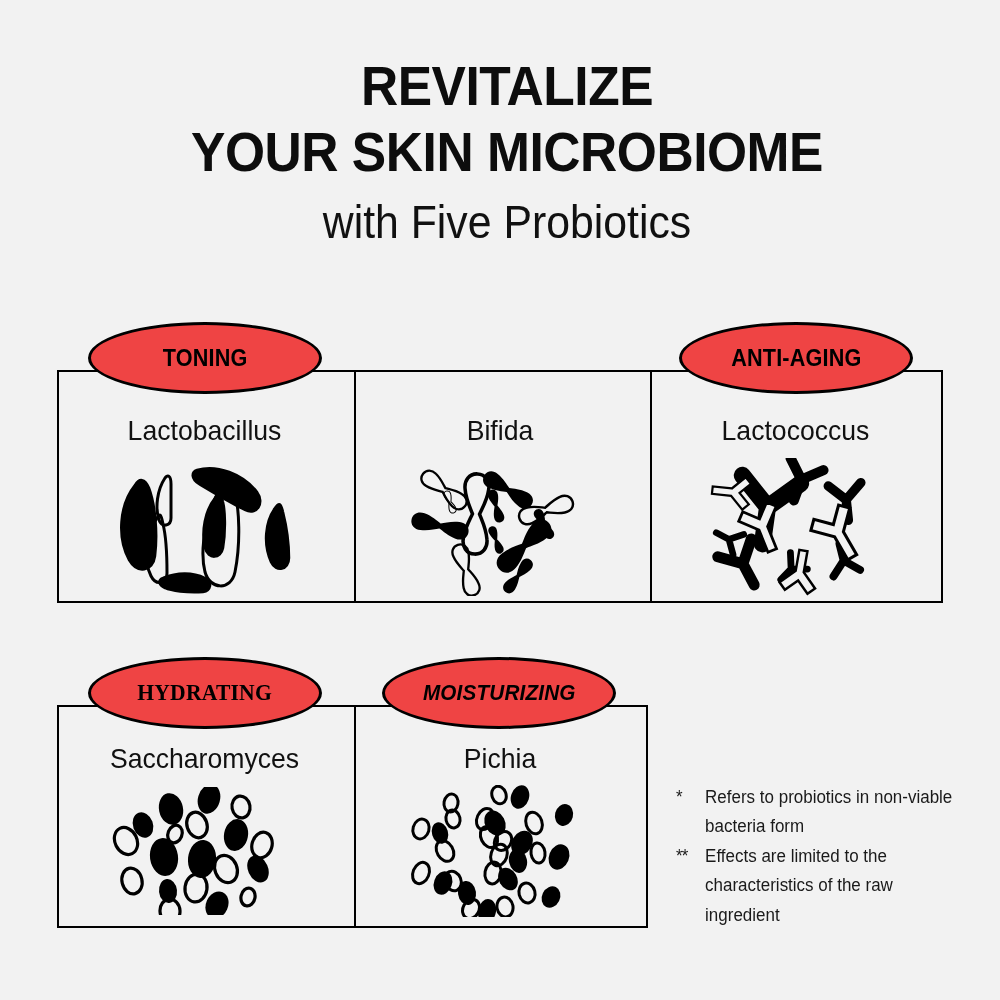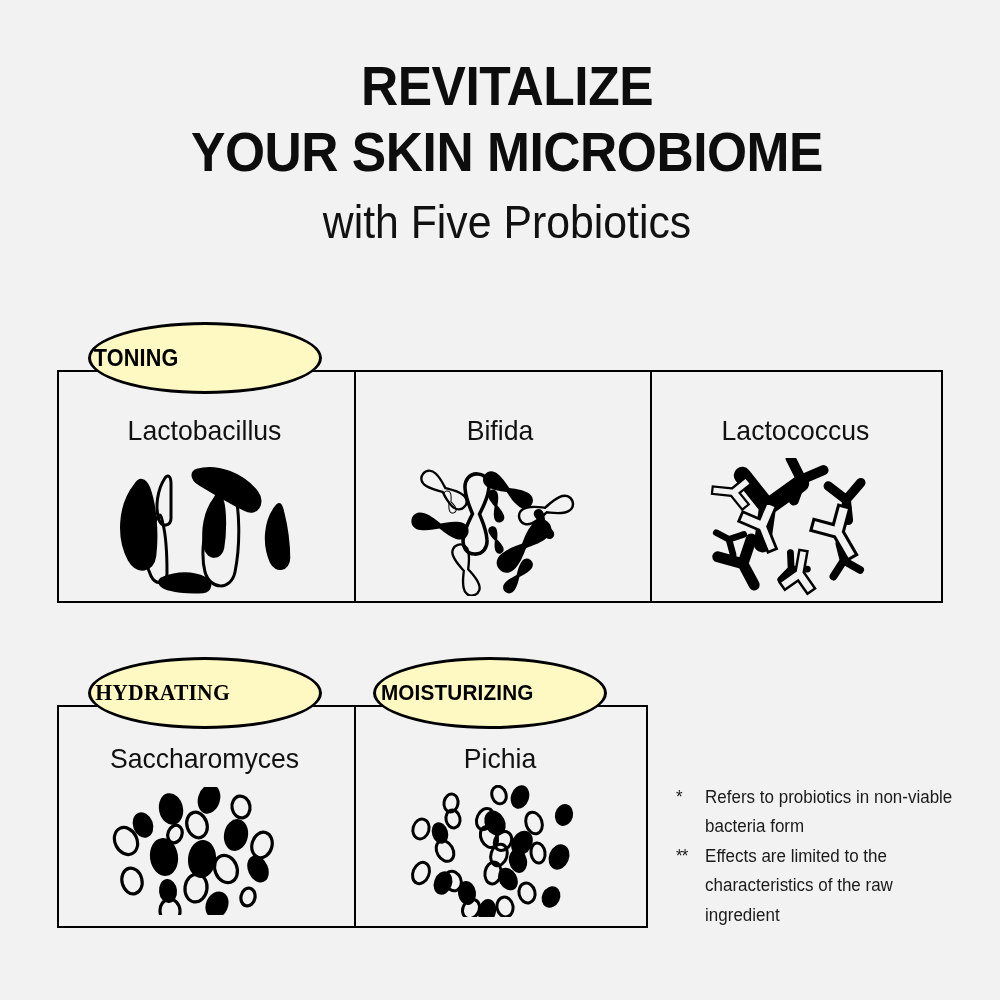--- a/index.html
+++ b/index.html
@@ -64,26 +64,26 @@
   
   .cell{
     position:absolute;
     box-sizing:border-box;
     text-align:center;
   }
 
   
   .pill{
     position:absolute;
-    background:#fef9c3;
+    background:#ef4444;
     border:3.5px solid #000;
     border-radius:50%;
     display:flex;
     align-items:center;
-    justify-content:flex-start;
+    justify-content:center;
     z-index:5;
     box-sizing:border-box;
   }
   .pill-label{
     font-weight:bold;
     font-size:23px;
     letter-spacing:0.2px;
     line-height:1.05;
     color:#000;
     text-align:center;
@@ -231,20 +231,23 @@
             <path d="M-5 -2 L-5 24 L5 24 L5 -2 L22 -19 L14 -27 L0 -13 L-14 -27 L-22 -19 Z" fill="#f2f2f2"></path>
           </g>
           <g transform="translate(144,78) rotate(-30) scale(1.02)">
             <path d="M-5 -2 L-5 24 L5 24 L5 -2 L22 -19 L14 -27 L0 -13 L-14 -27 L-22 -19 Z" fill="#f2f2f2"></path>
           </g>
           <g transform="translate(104,112) rotate(190) scale(0.82)">
             <path d="M-5 -2 L-5 24 L5 24 L5 -2 L22 -19 L14 -27 L0 -13 L-14 -27 L-22 -19 Z" fill="#f2f2f2"></path>
           </g>
         </g>
       </svg>
+    </div>
+    <div class="pill" style="left:31px;top:-48px;width:234px;height:72px;">
+      <span class="pill-label">ANTI-AGING</span>
     </div>
   </div>
 
   <div class="boxrow" id="row2">
     <div class="vdiv d1"></div>
   </div>
 
   <div class="cell" style="left:57px;top:705px;width:295px;height:223px;">
     <div class="species" style="top:38px;">Saccharomyces</div>
     <div class="art" style="left:55px;top:82px;">
@@ -311,21 +314,21 @@
           <ellipse cx="131" cy="68" rx="7" ry="10" transform="rotate(-8 131 68)"></ellipse>
           <ellipse cx="14" cy="88" rx="8" ry="11" transform="rotate(22 14 88)"></ellipse>
           <ellipse cx="46" cy="96" rx="8" ry="10" transform="rotate(-22 46 96)"></ellipse>
           <ellipse cx="86" cy="88" rx="8" ry="11" transform="rotate(10 86 88)"></ellipse>
           <ellipse cx="120" cy="108" rx="8" ry="10" transform="rotate(-14 120 108)"></ellipse>
           <ellipse cx="64" cy="124" rx="8" ry="10" transform="rotate(28 64 124)"></ellipse>
           <ellipse cx="98" cy="122" rx="8" ry="10" transform="rotate(-10 98 122)"></ellipse>
         </g>
       </svg>
     </div>
-    <div class="pill" style="left:21px;top:-48px;width:234px;height:72px;">
+    <div class="pill" style="left:30px;top:-48px;width:234px;height:72px;font-style:italic;">
       <span class="pill-label wide">MOISTURIZING</span>
     </div>
   </div>
 
   <div class="footnotes">
     <span class="fn">
       <span class="mark">*</span>
       <span>Refers to probiotics in non-viable bacteria form</span>
     </span>
     <span class="fn">

